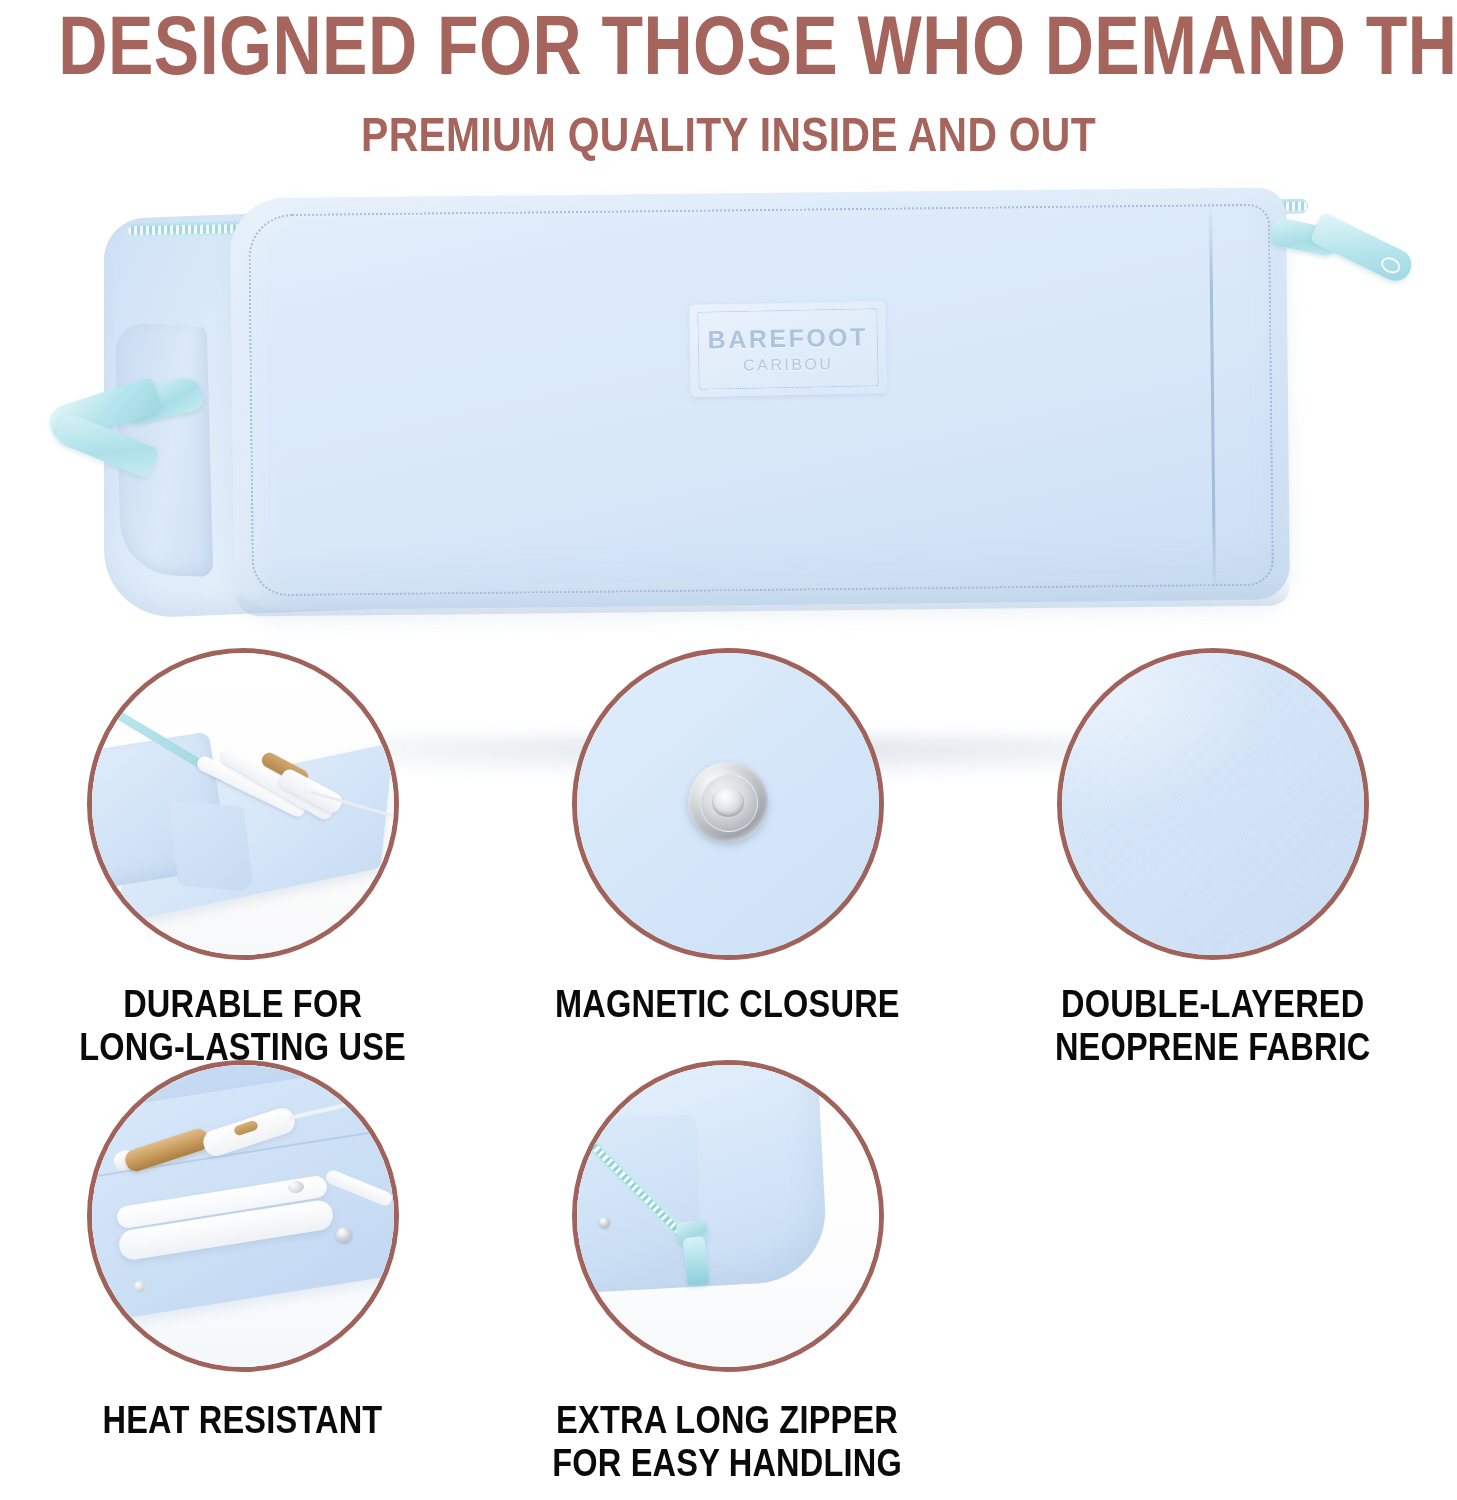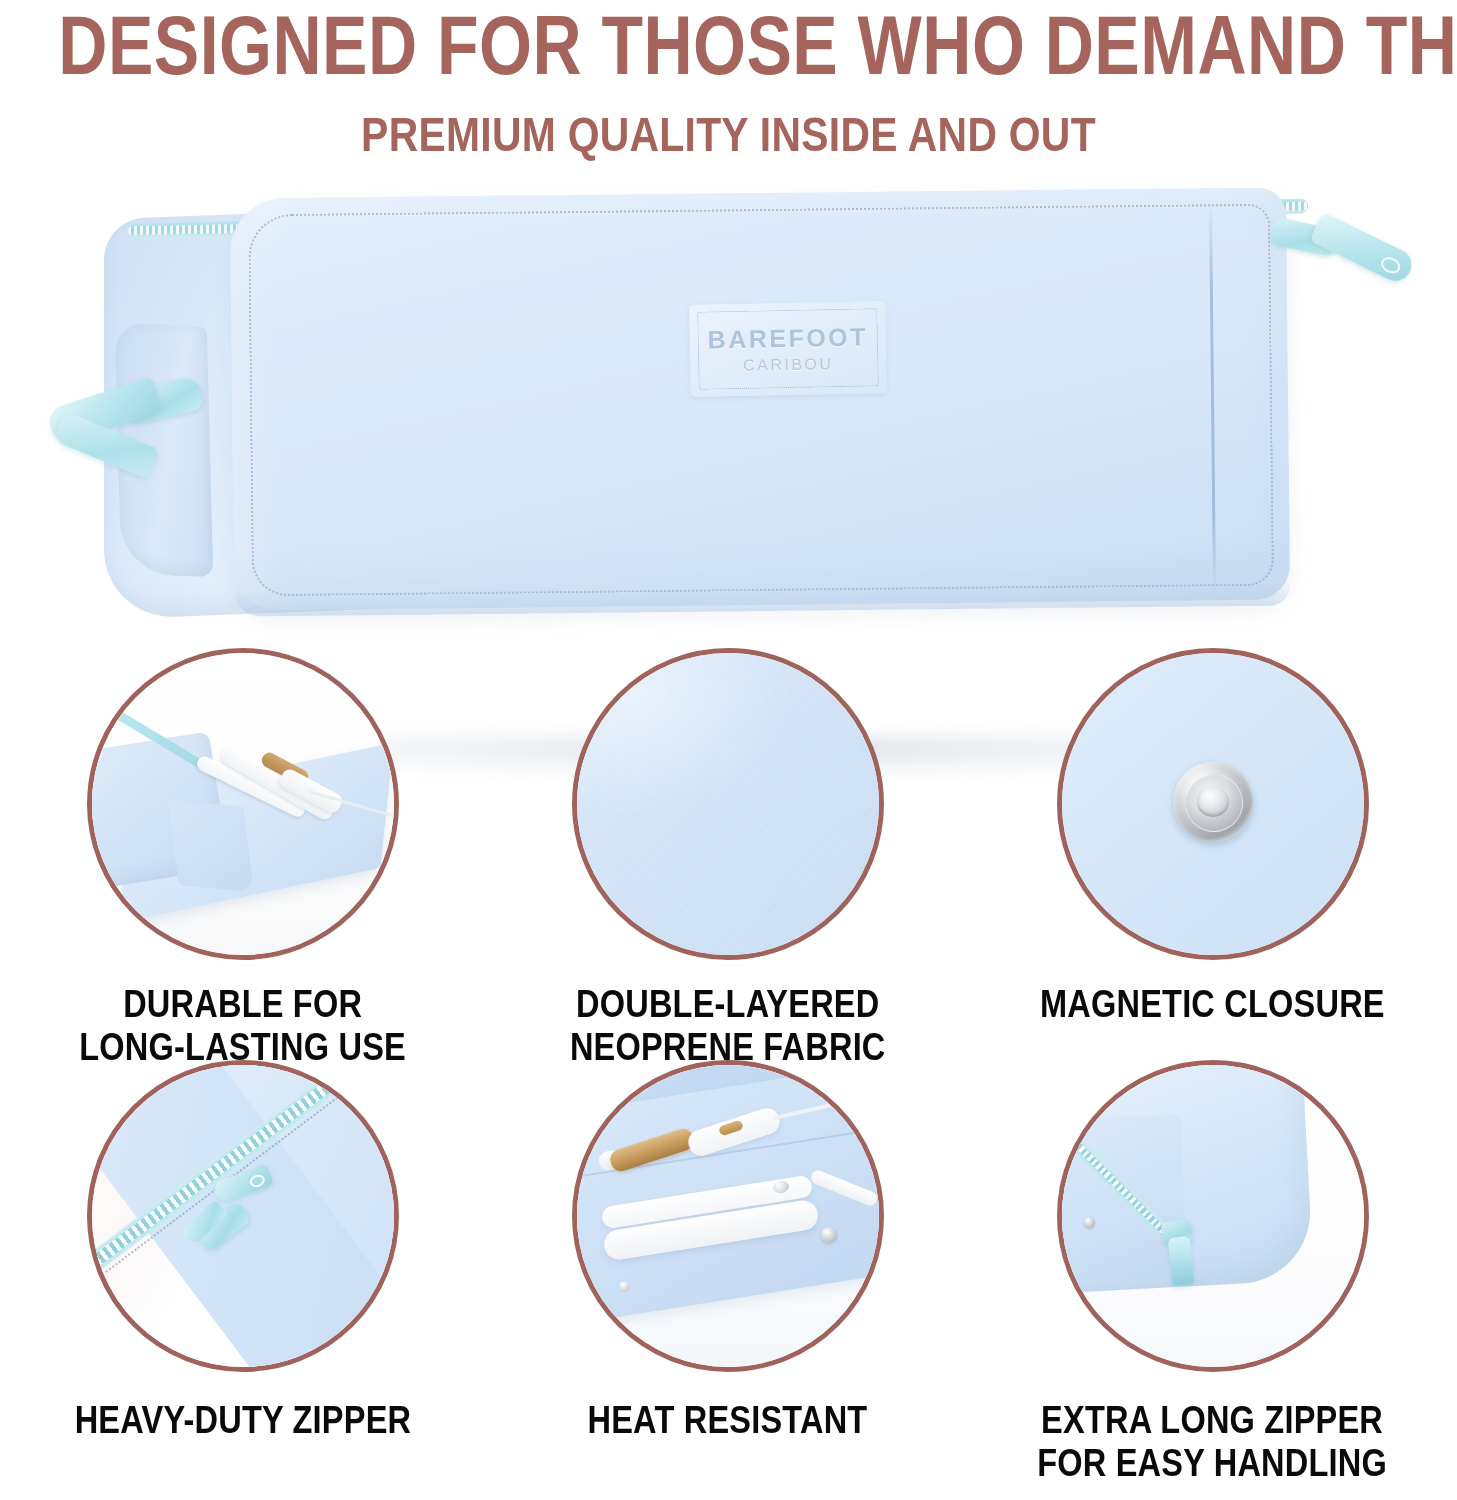--- a/index.html
+++ b/index.html
@@ -880,59 +880,44 @@
         <div class="c1-barrel"></div>
         <div class="c1-handle"></div>
         <div class="c1-cord"></div>
       </div>
       <div class="feature-label">DURABLE FOR
 LONG-LASTING USE</div>
     </div>
 
     <div class="feature-cell">
       <div class="circle">
+        <div class="c3-fabric"></div>
+        <div class="c3-snap">
+          <div class="c3-snap-ring"></div>
+          <div class="c3-snap-dome"></div>
+        </div>
+      </div>
+      <div class="feature-label">MAGNETIC CLOSURE</div>
+    </div>
+
+    <div class="feature-cell">
+      <div class="circle">
         <div class="c2-fabric">
           <div class="c2-tex"></div>
           <div class="c2-sheen"></div>
         </div>
       </div>
       <div class="feature-label">DOUBLE-LAYERED
 NEOPRENE FABRIC</div>
     </div>
 
-    <div class="feature-cell">
-      <div class="circle">
-        <div class="c3-fabric"></div>
-        <div class="c3-snap">
-          <div class="c3-snap-ring"></div>
-          <div class="c3-snap-dome"></div>
-        </div>
-      </div>
-      <div class="feature-label">MAGNETIC CLOSURE</div>
-    </div>
-
   </div>
 
   <div class="feature-row row2">
 
-    <div class="feature-cell">
-      <div class="circle">
-        <div class="c4-left"></div>
-        <div class="c4-panel"></div>
-        <div class="c4-panel2"></div>
-        <div class="c4-zip">
-          <div class="c4-zip-teeth"></div>
-        </div>
-        <div class="c4-stitch"></div>
-        <div class="c4-slider"></div>
-        <div class="c4-tab"></div>
-        <div class="c4-tab2"></div>
-      </div>
-      <div class="feature-label">HEAVY-DUTY ZIPPER</div>
-    </div>
 
     <div class="feature-cell">
       <div class="circle">
         <div class="c6-bg"></div>
         <div class="c6-matback"></div>
         <div class="c6-mat">
           <div class="c6-mat-seam"></div>
         </div>
         <div class="c6-curl-tip"></div>
         <div class="c6-curl-barrel"></div>

